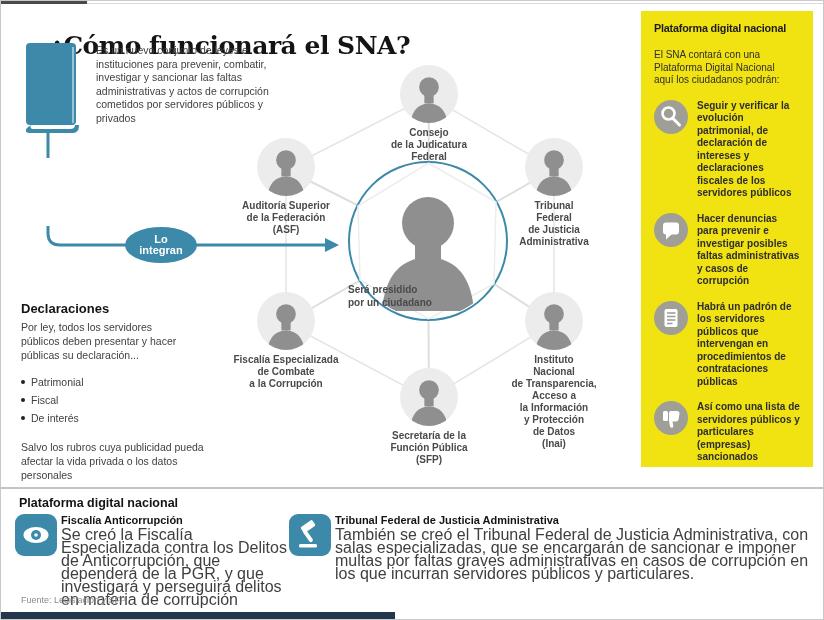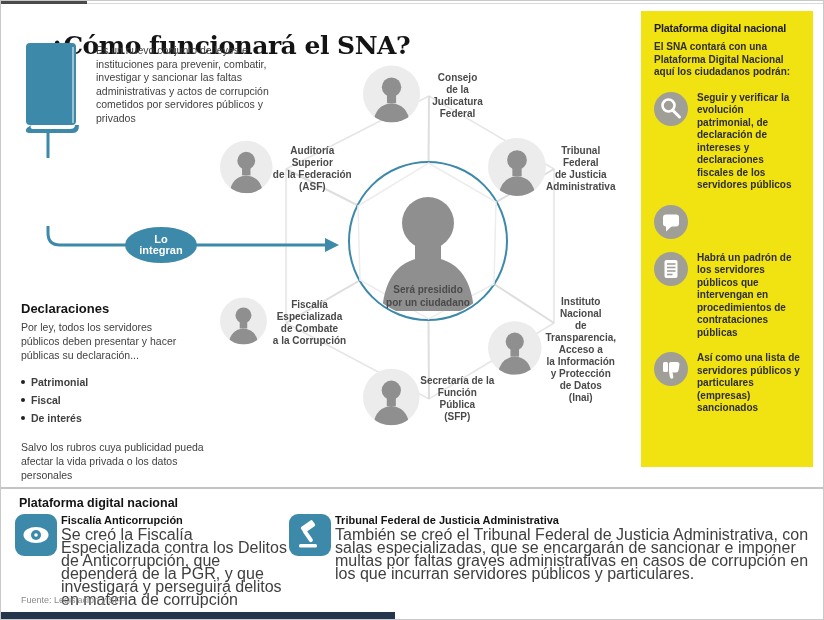--- a/index.html
+++ b/index.html
@@ -19,47 +19,47 @@
   #intro{left:95px;top:43px;width:208px;font-size:10.5px;line-height:13.5px;color:var(--txt);}
   #book{left:22px;top:40px;}
   #connector-svg{left:0;top:0;z-index:0;}
   .bubble{background:var(--teal);color:#fff;font-weight:700;text-align:center;
           display:flex;align-items:center;justify-content:center;
           white-space:pre-line;z-index:2;}
   #comite{left:13px;top:157px;width:68px;height:68px;border-radius:50%;
           font-size:9.5px;line-height:11.5px;}
   #integran{left:124px;top:226px;width:72px;height:36px;border-radius:50%;
             font-size:11px;line-height:11px;}
-  .node{display:flex;flex-direction:row;align-items:center;z-index:2;width:132px;}
+  .node{display:flex;flex-direction:column;align-items:center;z-index:2;width:132px;}
   .node-label{margin-top:4px;font-size:10px;line-height:12px;font-weight:700;
               color:#4a4a4a;text-align:center;white-space:pre-line;}
   #node-center{left:347px;top:160px;width:160px;height:160px;z-index:2;}
   #center-label{position:absolute;left:0;right:0;bottom:12px;font-size:10px;line-height:12.5px;
-                font-weight:700;color:#4a4a4a;text-align:center;white-space:pre-line;}
+                font-weight:700;color:#4a4a4a;white-space:pre-line;}
   #node-consejo{left:362px;top:64px;}
   #node-asf{left:219px;top:137px;}
   #node-tribunal{left:487px;top:137px;}
   #node-fiscalia{left:219px;top:291px;}
   #node-inai{left:487px;top:291px;}
   #node-sfp{left:362px;top:367px;}
   
   #declaraciones{left:20px;top:300px;width:192px;color:var(--txt);}
   #decl-heading{font-size:13px;font-weight:700;color:var(--dark);margin-bottom:4px;}
   #decl-body{font-size:10.5px;line-height:14px;width:172px;}
-  #decl-list{list-style:none;margin-top:11px;font-weight:bold;}
+  #decl-list{list-style:none;margin-top:11px;}
   #decl-list li{font-size:10.5px;line-height:18px;padding-left:10px;position:relative;}
   #decl-list li::before{content:"";position:absolute;left:0;top:7px;width:4px;height:4px;
                         background:#222;border-radius:50%;}
   #decl-note{margin-top:13px;font-size:10.5px;line-height:14px;width:188px;}
   
   #panel{left:640px;top:10px;width:172px;height:456px;background:var(--yellow);
          padding:11px 13px;z-index:1;}
   #panel-heading{font-size:10.8px;font-weight:700;color:#1c1c1c;white-space:nowrap;
                  letter-spacing:-0.2px;}
-  #panel-intro{margin-top:7px;font-size:10px;line-height:12.5px;color:#2e2e2e;width:140px;font-weight:bold;}
+  #panel-intro{margin-top:15px;font-size:10px;line-height:12.5px;color:#2e2e2e;width:140px;}
   .panel-item{display:flex;gap:9px;margin-top:13px;}
   .panel-item .pi-icon{flex:0 0 34px;}
   .panel-item .pi-text{font-size:10px;line-height:12.5px;font-weight:700;color:#2e2e2e;}
   
   #bottom-rule{left:0;top:486px;width:824px;height:2px;background:#c4c4c4;}
   #bottom-heading{left:18px;top:495px;font-size:12.5px;font-weight:700;color:var(--dark);}
   .bottom-block{display:flex;gap:4px;}
   #fiscalia-block{left:14px;top:513px;width:278px;}
   #tribunal-block{left:288px;top:513px;width:528px;}
   .bb-icon{flex:0 0 42px;}
@@ -277,20 +277,21 @@
       </svg>
       <div class="pi-text">Seguir y verificar la evolución patrimonial, de declaración de intereses y declaraciones fiscales de los servidores públicos</div>
     </div>
 
     <div class="panel-item">
       <svg class="pi-icon" width="34" height="34" viewBox="0 0 34 34">
         <circle cx="17" cy="17" r="17" fill="#a09f97"></circle>
         <rect x="9" y="9.5" width="16" height="12" rx="3" fill="#fff"></rect>
         <path d="M12,21 L12,26.5 L18,21 Z" fill="#fff"></path>
       </svg>
+      <div class="pi-text">Hacer denuncias para prevenir e investigar posibles faltas administrativas y casos de corrupción</div>
     </div>
 
     <div class="panel-item">
       <svg class="pi-icon" width="34" height="34" viewBox="0 0 34 34">
         <circle cx="17" cy="17" r="17" fill="#a09f97"></circle>
         <rect x="10.5" y="8" width="13" height="18" rx="2" fill="#fff"></rect>
         <g stroke="#a09f97" stroke-width="1.6">
           <line x1="13" y1="12" x2="21.5" y2="12"></line>
           <line x1="13" y1="15.5" x2="21.5" y2="15.5"></line>
           <line x1="13" y1="19" x2="21.5" y2="19"></line>

